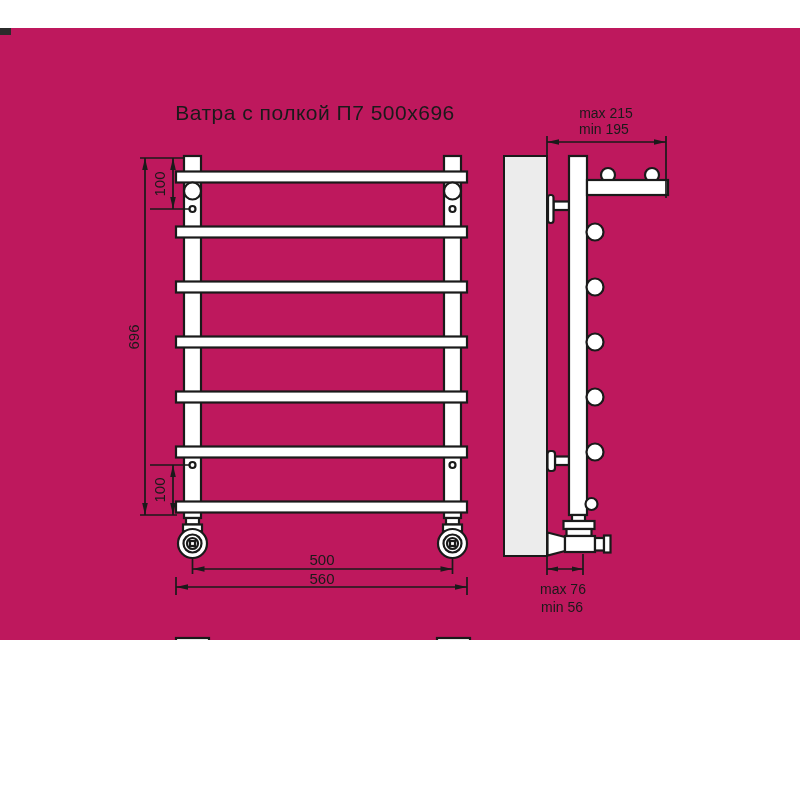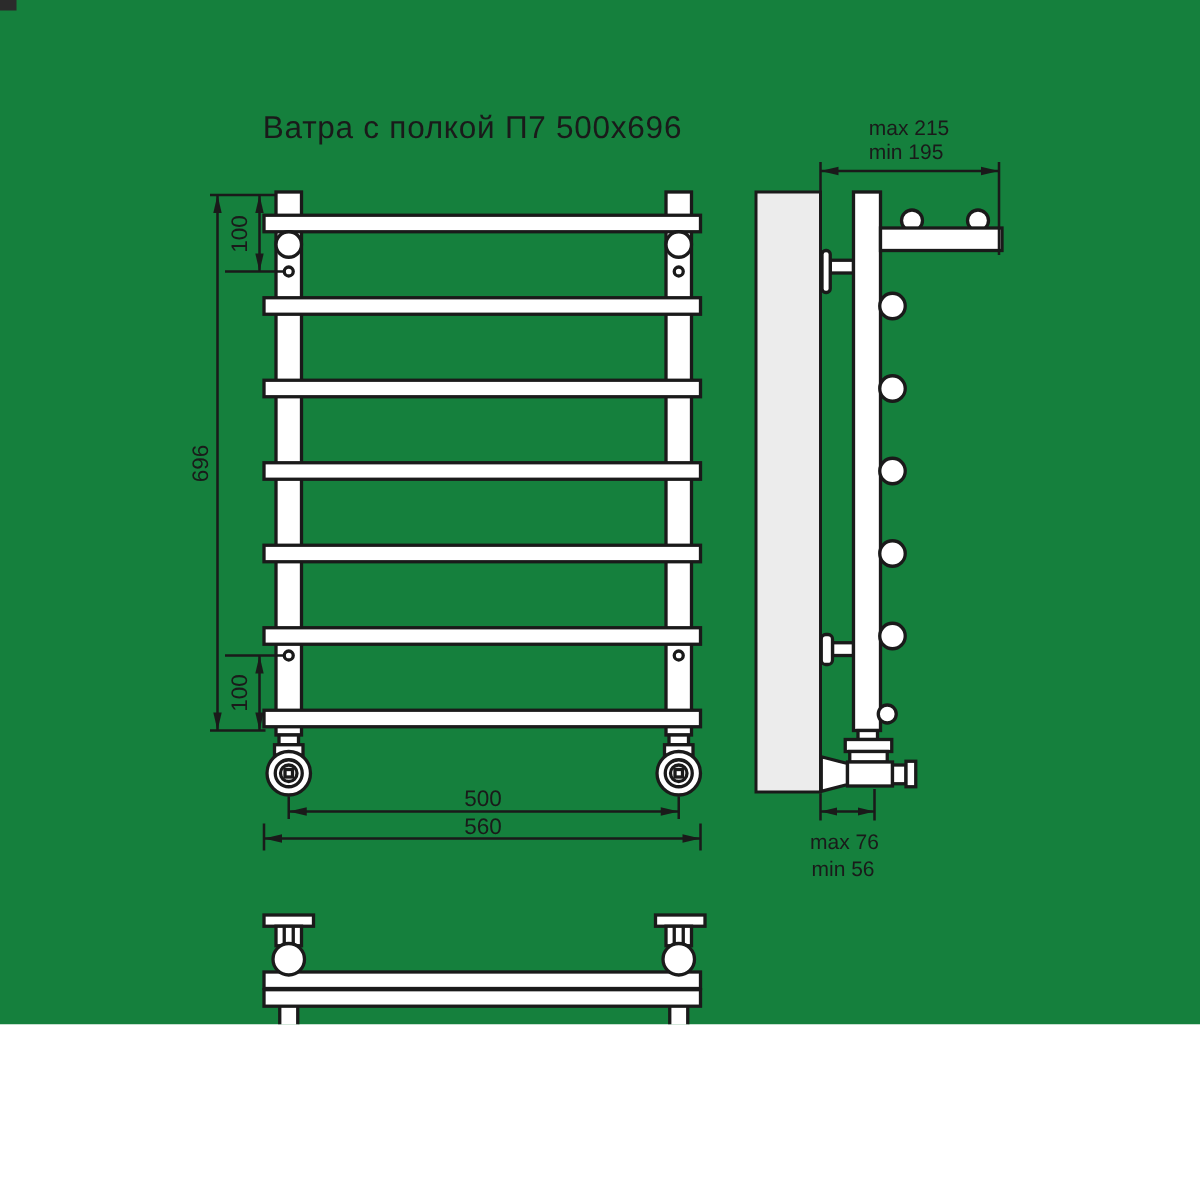--- a/index.html
+++ b/index.html
@@ -1,17 +1,17 @@
 <!DOCTYPE html>
 <html><head>
 <meta charset="utf-8">
 <style>
   html,body{margin:0;padding:0;background:#ffffff;}
-  .canvas{position:relative;width:800px;height:683px;background:#15803d;overflow:hidden;
-          font-family:"Liberation Sans", sans-serif;}
+  .canvas{position:relative;width:800px;height:612px;background:#be185d;overflow:hidden;
+          font-family:"Liberation Sans", sans-serif;margin-top:28px;}
   svg{position:absolute;left:0;top:0;}
   text{fill:#1a1a1a;font-family:"Liberation Sans", sans-serif;}
   .t-title{font-size:21px;letter-spacing:0.5px;}
   .t-dim{font-size:15px;}
   .t-dim-s{font-size:14px;}
   .struct{stroke:#1a1a1a;stroke-width:2.2;fill:#ffffff;}
   .struct-nf{stroke:#1a1a1a;stroke-width:2.2;fill:none;}
   .wall{stroke:#1a1a1a;stroke-width:2;fill:#ececec;}
   .dline{stroke:#1a1a1a;stroke-width:1.7;fill:none;}
   .arr{fill:#1a1a1a;stroke:none;}

